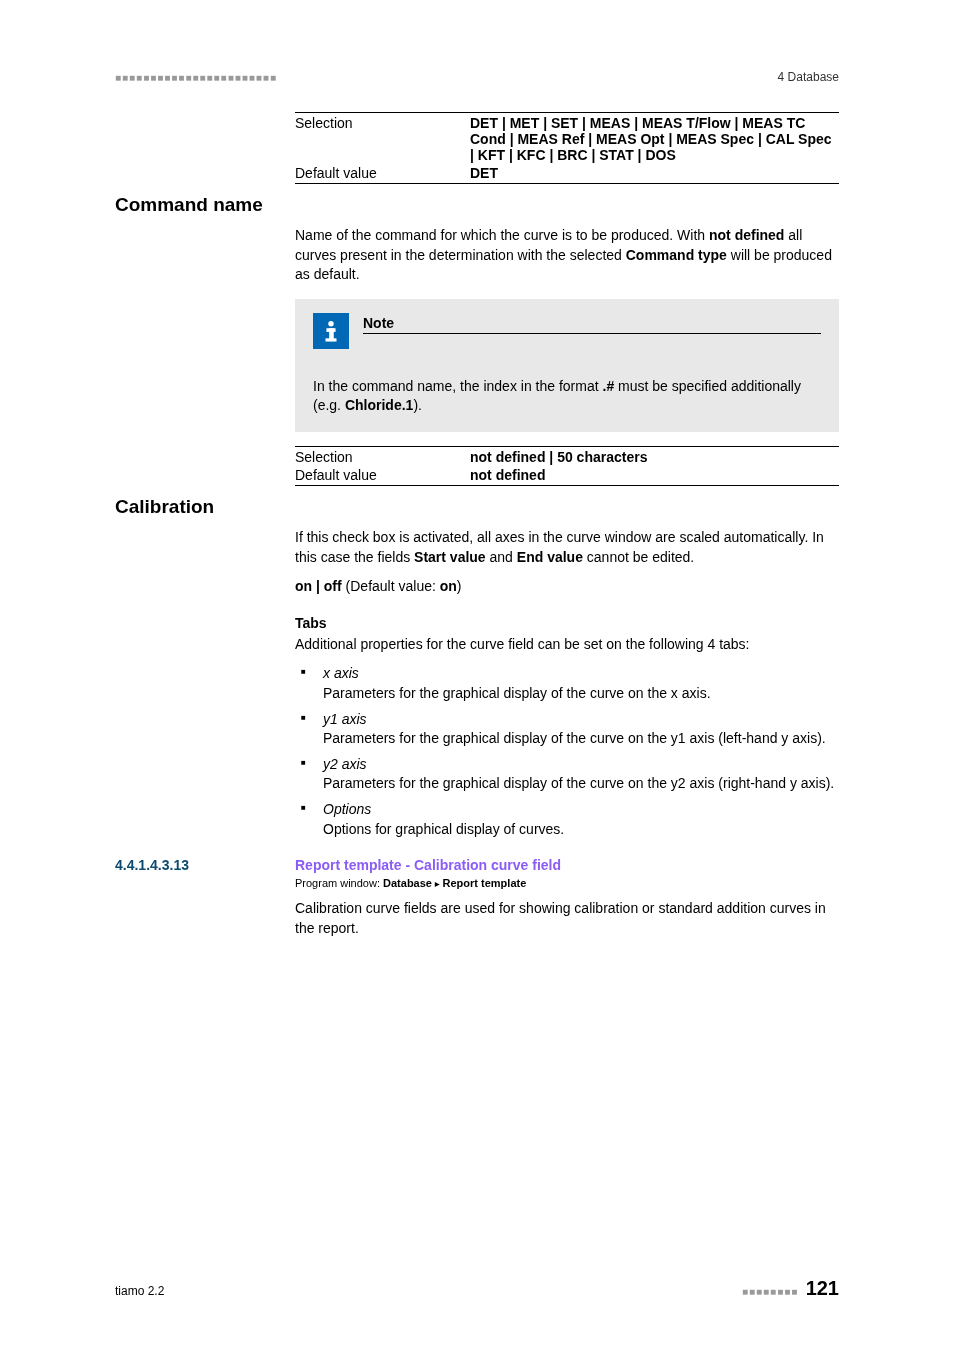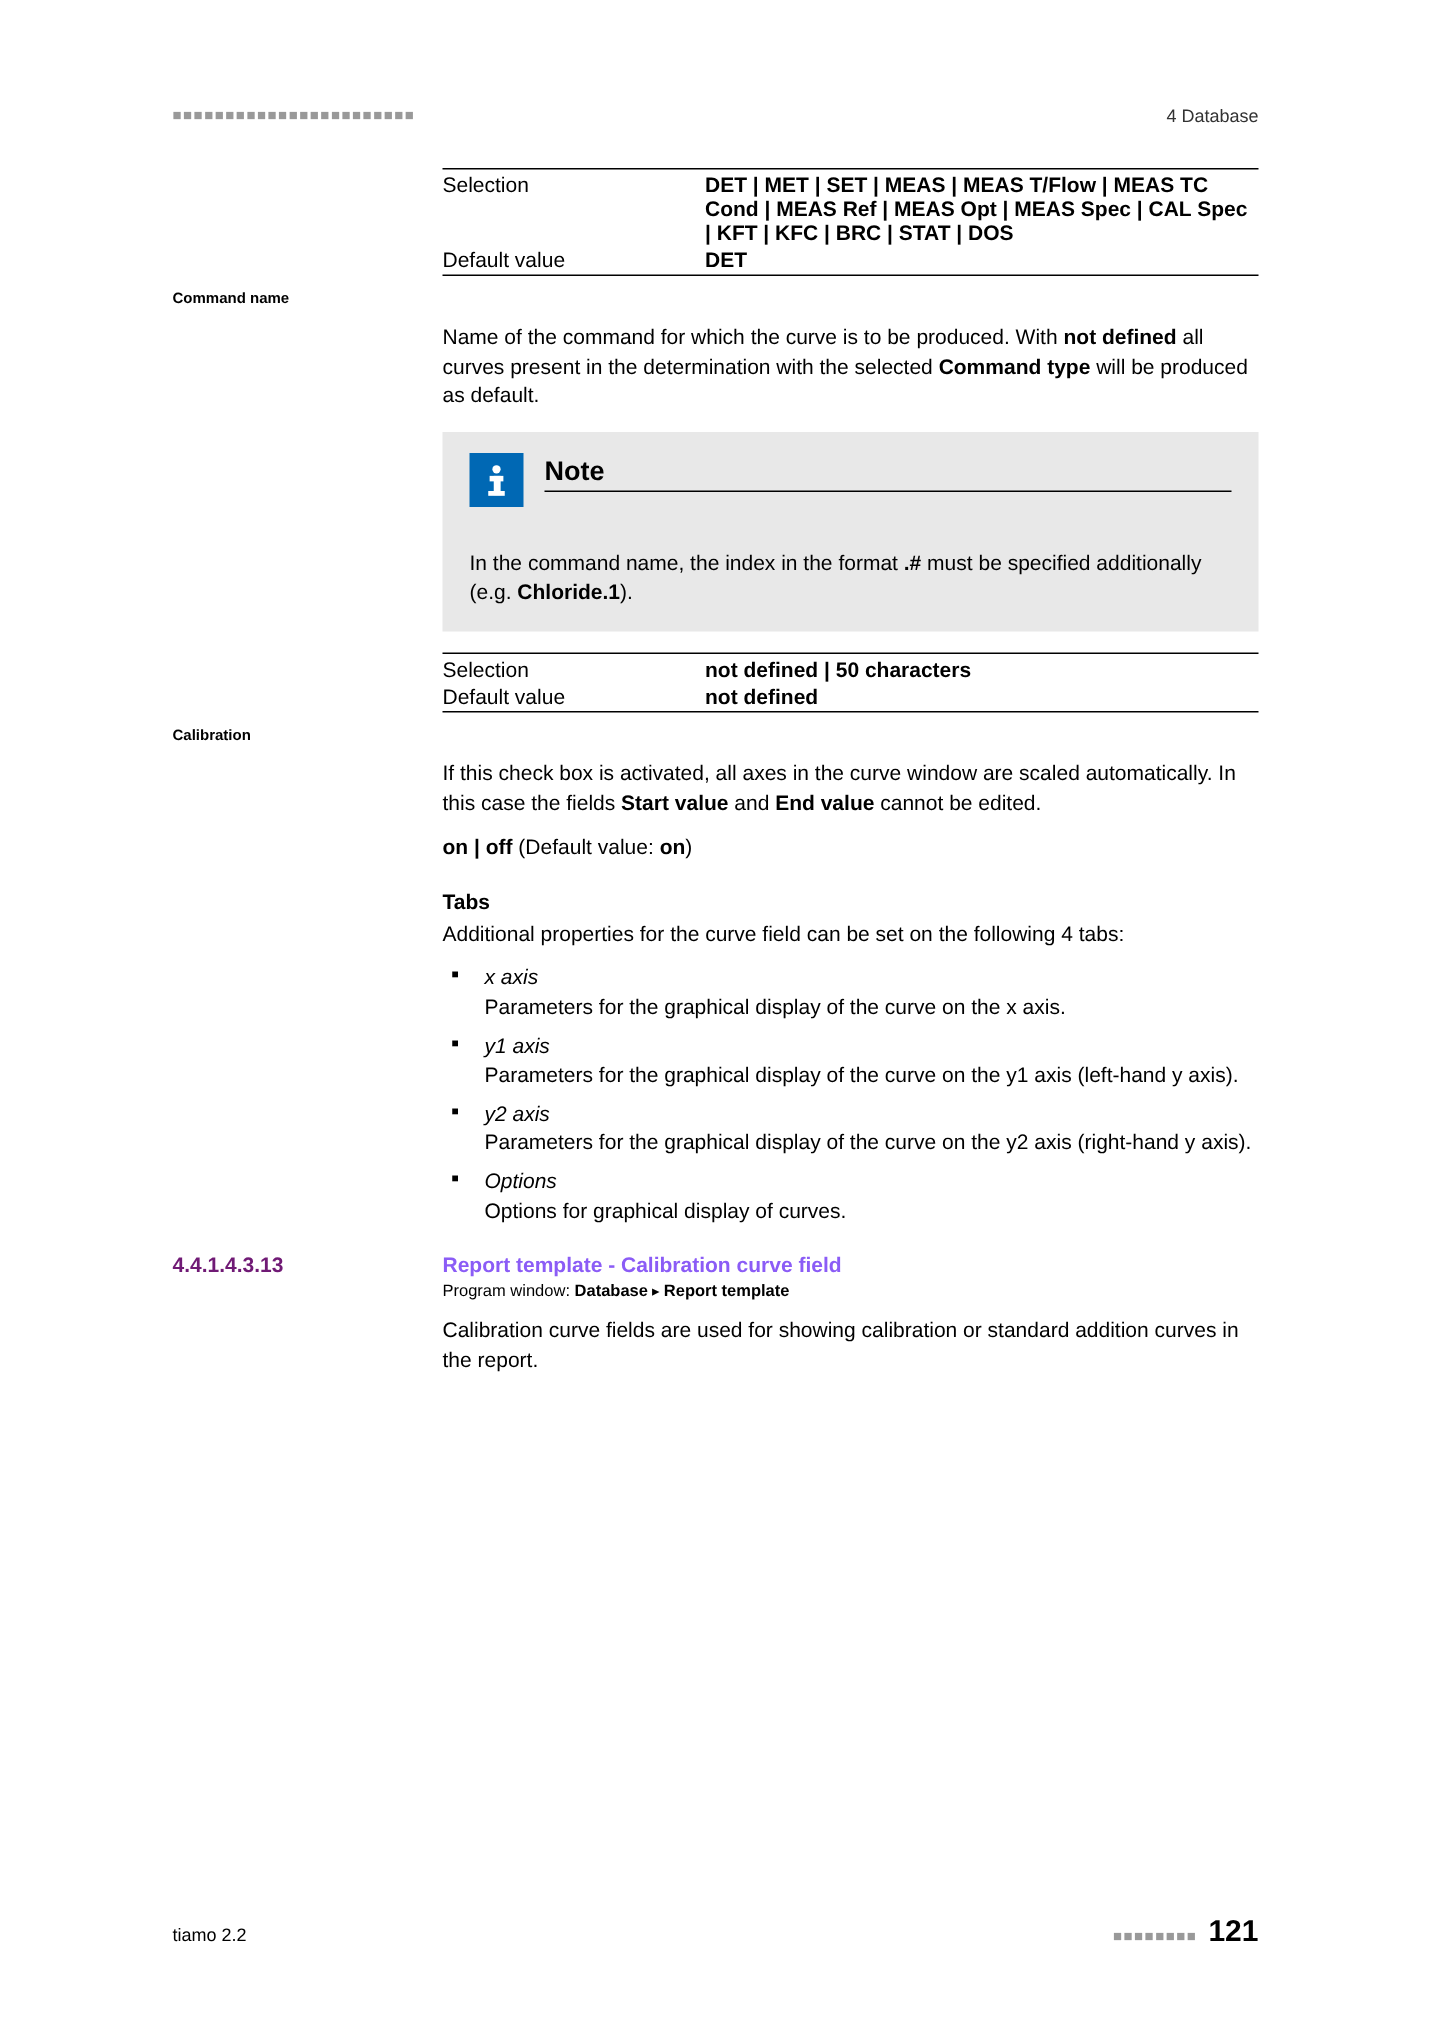--- a/index.html
+++ b/index.html
@@ -10,36 +10,36 @@
   .header-right { text-align: center; }
   .two-col { display: flex; }
   .label-col { width: 180px; flex-shrink: 0; font-weight: bold; }
   .content-col { flex: 1; }
   .content-col-indented { margin-left: 180px; }
   .hr-line { border: none; border-top: 1px solid #000; margin: 0; }
   .kv-row { display: flex; margin: 2px 0; font-size: 14px; }
   .kv-key { width: 175px; flex-shrink: 0; }
   .kv-val { flex: 1; font-weight: bold; }
   .para { font-size: 14px; line-height: 1.4; margin: 10px 0; }
-  .section-label { font-size: 10px; }
+  .section-label { font-size: 19px; }
   .note-box { background: #e8e8e8; padding: 14px 18px 16px 18px; margin-top: 14px; margin-bottom: 14px;}
   .note-head { display: flex; align-items: flex-start; gap: 14px; }
   .note-icon { width: 36px; height: 36px; background: #0068b4; display: flex; align-items: center; justify-content: center; flex-shrink: 0; }
   .note-title-wrap { flex: 1; padding-top: 2px;}
-  .note-title { font-weight: bold; font-size: 18px; }
+  .note-title { font-weight: bold; font-size: 14px; }
   .note-hr { border-top: 1px solid #000; margin-top: 2px;}
   .note-body { font-size: 14px; line-height: 1.4; margin-top: 28px; }
   .sub-h { font-weight: bold; font-size: 14px; margin-top: 18px; margin-bottom: 4px;}
   ul.bullets { list-style: none; padding-left: 0; margin-top: 6px; }
   ul.bullets > li { font-size: 14px; line-height: 1.4; padding-left: 28px; position: relative; margin-bottom: 6px;}
   ul.bullets > li::before { content: "■"; position: absolute; left: 6px; top: 2px; font-size: 8px; }
   .bullet-title { font-style: italic; }
   .bullet-desc { display: block; }
   .h3-row { display: flex; align-items: baseline; margin-top: 18px; margin-bottom: 4px;}
-  .h3-num { width: 180px; flex-shrink: 0; font-weight: bold; color: #701a75; font-size: 14px;}
+  .h3-num { width: 180px; flex-shrink: 0; font-weight: bold; color: #0c4a6e; font-size: 14px;}
   .h3-title { font-weight: bold; color: #8b5cf6; font-size: 14px;}
   .program-window { font-size: 11px; margin-top: 2px; margin-bottom:10px;}
   .pw-triangle { font-size: 10px; }
   .footer-row { position: absolute; bottom: 50px; left: 115px; right: 115px; display: flex; justify-content: space-between; align-items: baseline; font-size: 12px;}
   .page-num { font-weight: bold; font-size: 20px; }
   .footer-dots { letter-spacing: 1px; color: #999; font-size: 10px; margin-right: 4px;}
   .block-spacer { height: 10px; }
   .onoff { font-size: 14px; }
 </style>
 </head>

